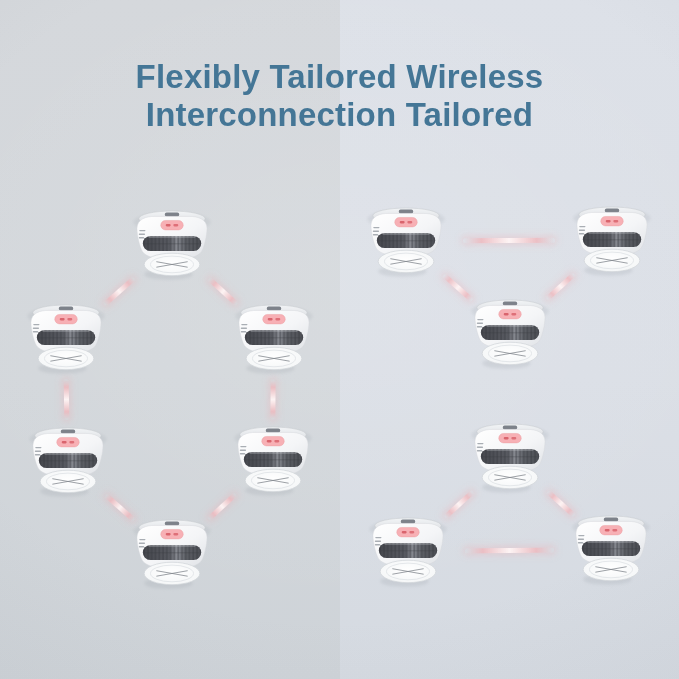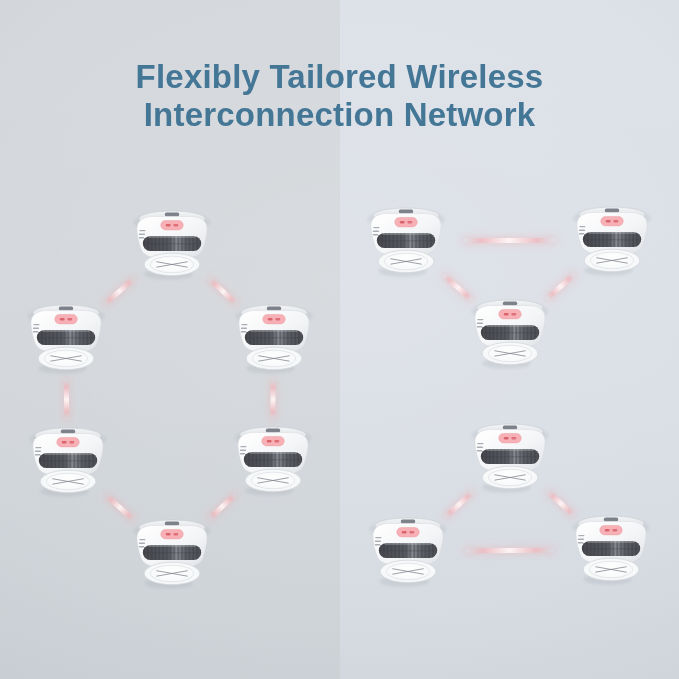--- a/index.html
+++ b/index.html
@@ -45,21 +45,21 @@
 </head>
 <body>
 
 <div class="stage">
   <div class="bg-half bg-left"></div>
   <div class="bg-half bg-right"></div>
   <div class="vignette"></div>
 
   <div class="title">
     <div>Flexibly Tailored Wireless</div>
-    <div>Interconnection Network</div>
+    <div>Interconnection Tailored</div>
   </div>
 
   <div class="network-layer" id="network-layer">
       <div>
         <div class="beam" style="width: 40.3701px; left: 98.8149px; top: 288.5px; transform: rotate(138.434deg);"></div>
         <div class="beam" style="width: 37.9918px; left: 204.004px; top: 288.5px; transform: rotate(42.6627deg);"></div>
         <div class="beam" style="width: 41.0059px; left: 46.497px; top: 397px; transform: rotate(89.0684deg);"></div>
         <div class="beam" style="width: 40.0015px; left: 253.499px; top: 396.5px; transform: rotate(90.4696deg);"></div>
         <div class="beam" style="width: 37.5095px; left: 101.245px; top: 504.5px; transform: rotate(41.4965deg);"></div>
         <div class="beam" style="width: 36.5657px; left: 204.217px; top: 504px; transform: rotate(137.361deg);"></div>

